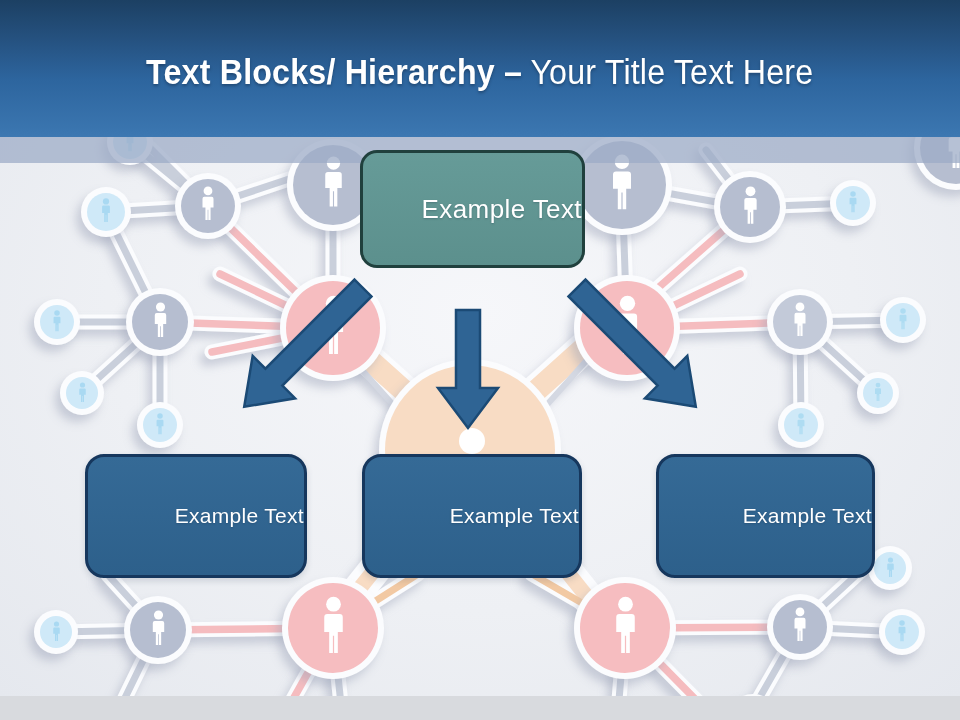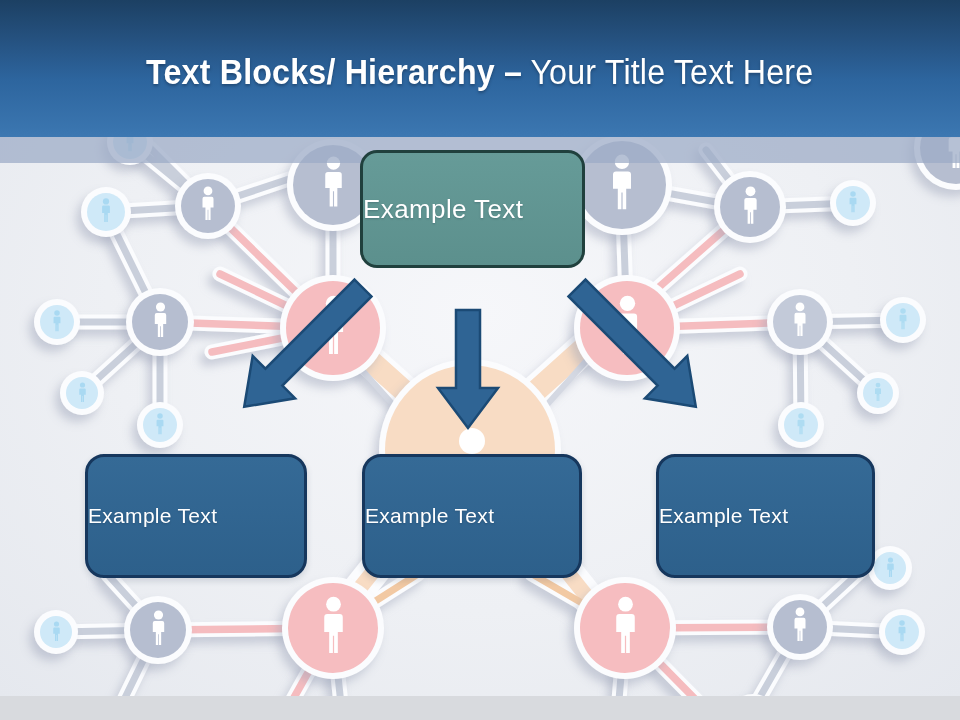--- a/index.html
+++ b/index.html
@@ -21,21 +21,21 @@
     padding-top:6px;box-sizing:border-box;
   }
   .title{
     margin:0;color:#ffffff;font-size:35px;font-weight:400;white-space:nowrap;
     transform:scaleX(0.92);letter-spacing:0.2px;
     text-shadow:0 2px 3px rgba(8,24,44,0.35);
   }
   .title .t-bold{font-weight:700;}
   .title .t-reg{font-weight:400;margin-left:9px;}
   .box{
-    position:absolute;display:flex;align-items:center;justify-content:flex-start;
+    position:absolute;display:flex;align-items:center;justify-content:flex-end;
     color:#ffffff;text-align:center;box-sizing:border-box;
     text-shadow:0 1px 2px rgba(20,40,60,0.25);
   }
   .box-top{
     left:360px;top:150px;width:225px;height:118px;
     background:linear-gradient(180deg,#669b98 0%,#5c908d 100%);
     border:3px solid #20403d;border-radius:17px;font-size:26px;letter-spacing:0.4px;
   }
   .box-bottom{
     top:454px;height:124px;

